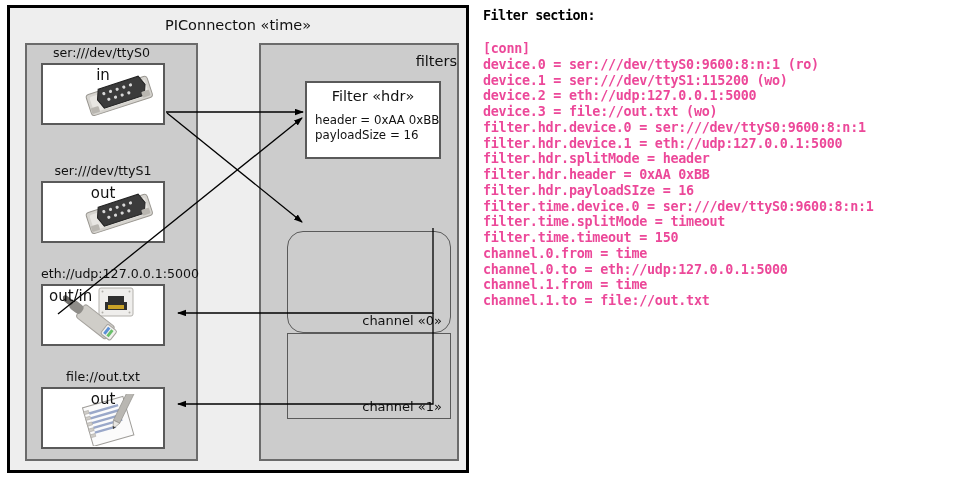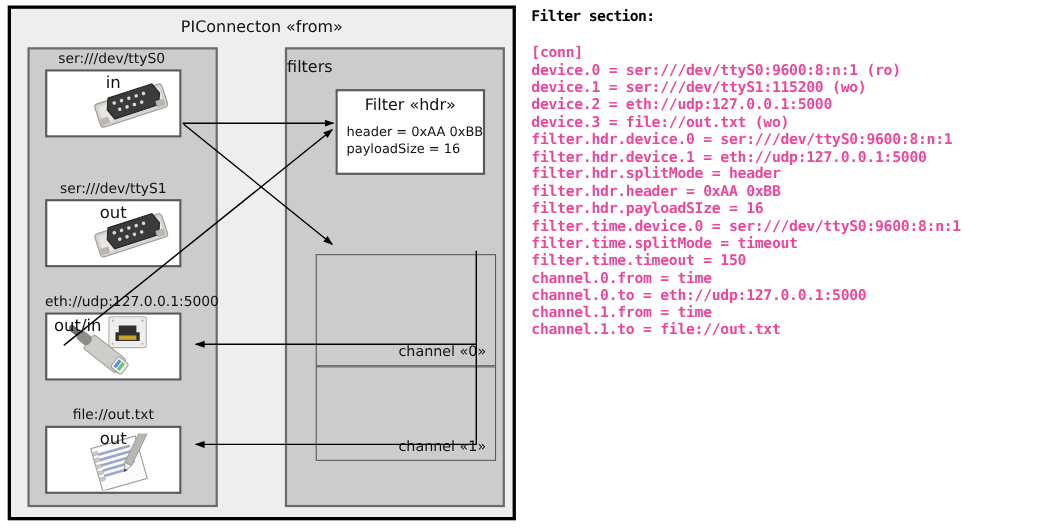--- a/index.html
+++ b/index.html
@@ -47,21 +47,21 @@
     left: 249px; top: 35px;
     width: 200px; height: 418px;
     background: #cccccc;
     border: 2px solid #6b6b6b;
     box-sizing: border-box;
   }
   #filters-title {
     position: absolute;
     left: 0; top: 8px;
     width: 100%;
-    text-align: left;
+    text-align: right;
     font-size: 14.5px;
     color: #111;
   }
 
   
   .device-unit { position: absolute; }
   .device-label {
     position: absolute;
     left: 0; top: 0;
     width: 100%;
@@ -167,21 +167,21 @@
     color: #ec4899;
     white-space: pre;
     letter-spacing: -0.25px;
   }
 </style>
 </head>
 <body>
 
 <div id="connector-frame">
 
-  <div id="connector-title">PIConnecton «from»</div>
+  <div id="connector-title">PIConnecton «time»</div>
 
   <div id="devices-group">
 
     <div class="device-unit" style="left:14px; top:0; width:121px; height:80px;">
       <div class="device-label">ser:///dev/ttyS0</div>
       <div class="device-box">
         <div class="device-dir">in</div>
         <svg class="device-icon" viewBox="0 0 76 52">
           <g transform="rotate(-18 38 26)">
             <rect x="6" y="16" width="64" height="22" rx="3" fill="#d6d4cf" stroke="#9a9791" stroke-width="1"></rect>
@@ -291,21 +291,21 @@
   <div id="filters-group">
     <div id="filters-title">filters</div>
 
     <div class="filter-box" style="left:28px; top:36px; width:136px; height:78px;margin-left:16px;">
       <div class="filter-title">Filter «hdr»</div>
       <div class="filter-props" style="white-space: pre;">header = 0xAA 0xBB
 payloadSize = 16</div>
     </div>
 
 
-    <div class="channel-box" style="left:26px; top:186px; width:164px; height:102px;">
+    <div class="channel-box" style="left:26px; top:186px; width:164px; height:102px;border-radius:16px;">
       <div class="channel-label">channel «0»</div>
     </div>
 
     <div class="channel-box" style="left:26px; top:288px; width:164px; height:86px;">
       <div class="channel-label">channel «1»</div>
     </div>
   </div>
 </div>
 
 <svg id="arrow-layer">

